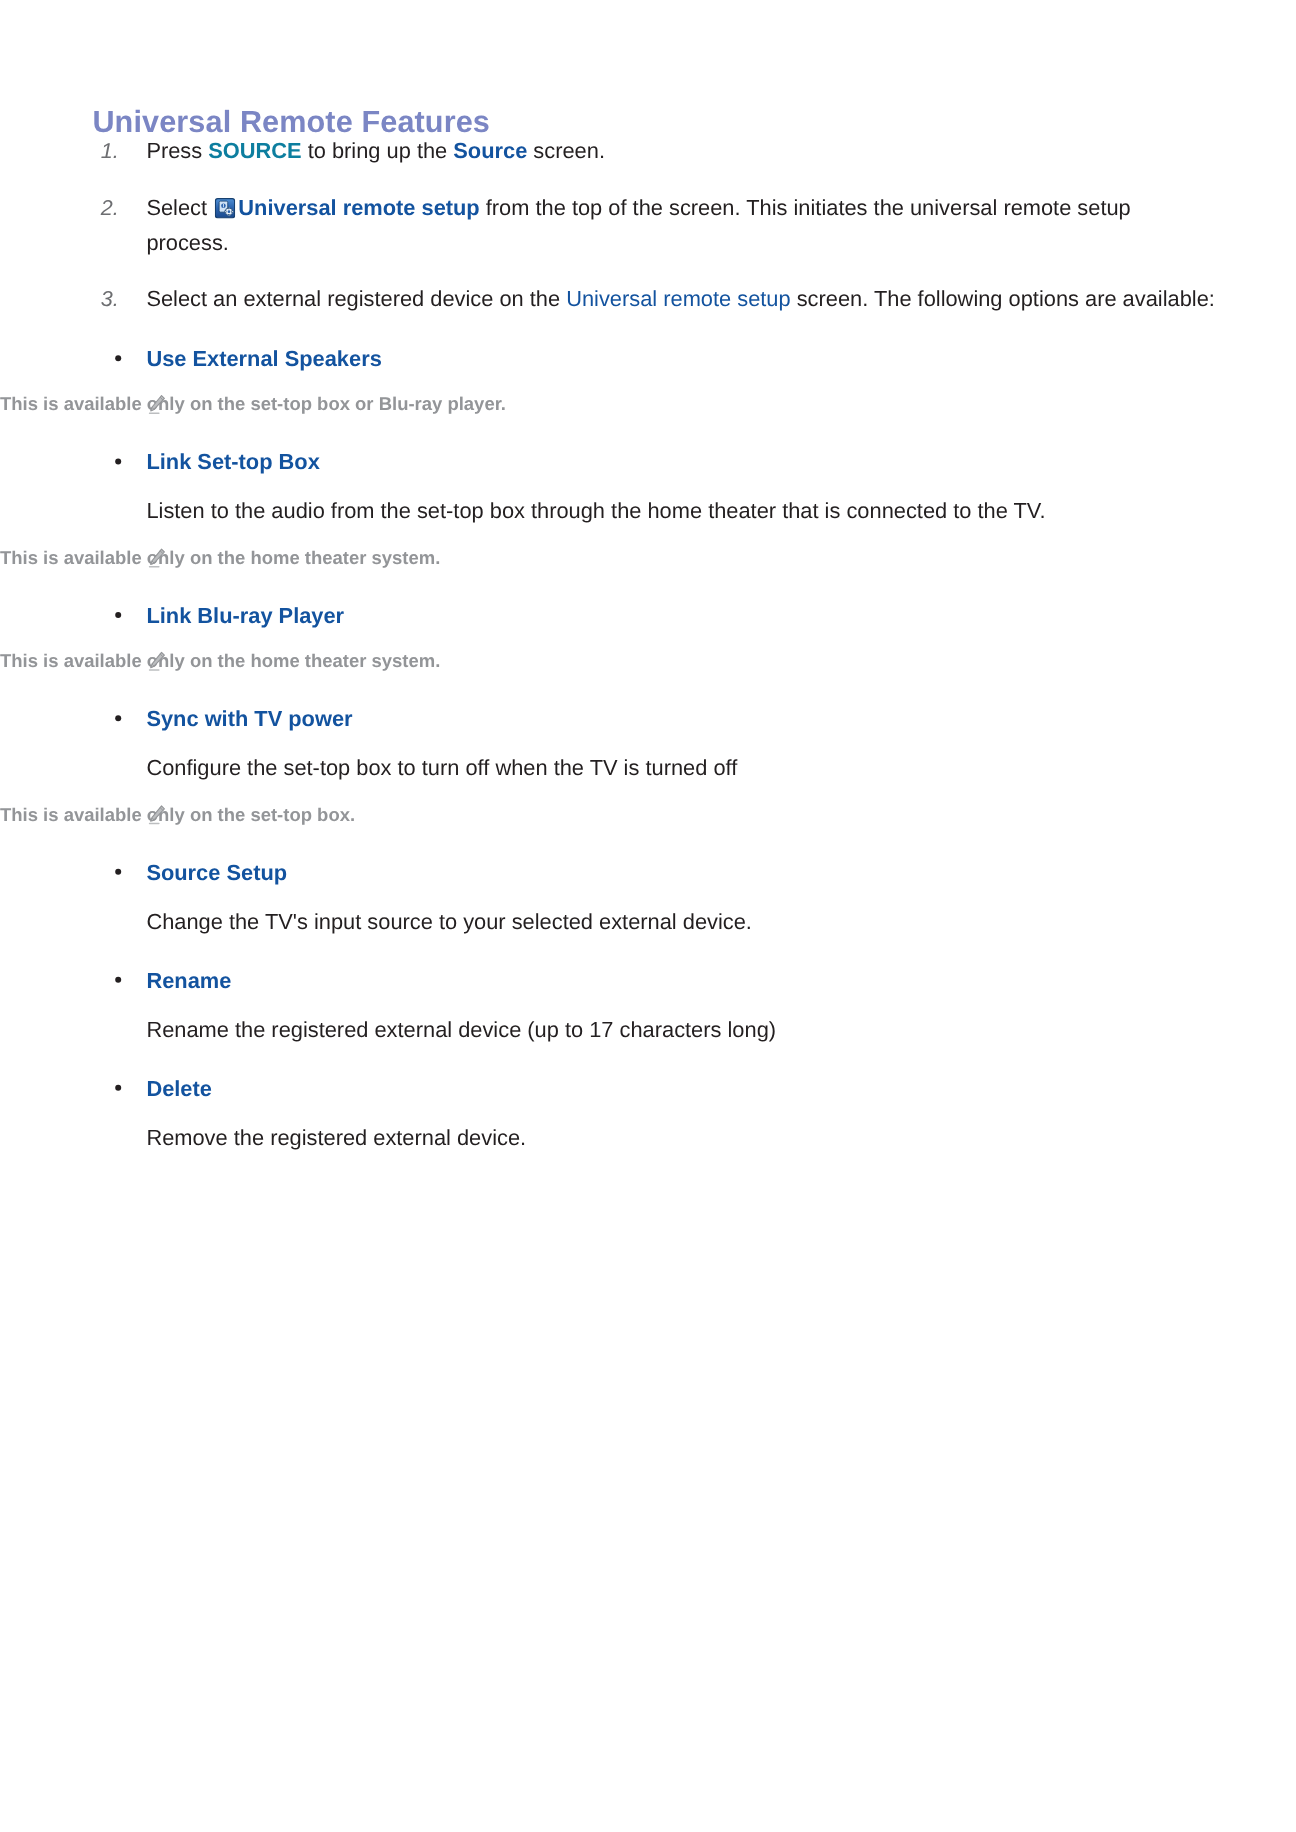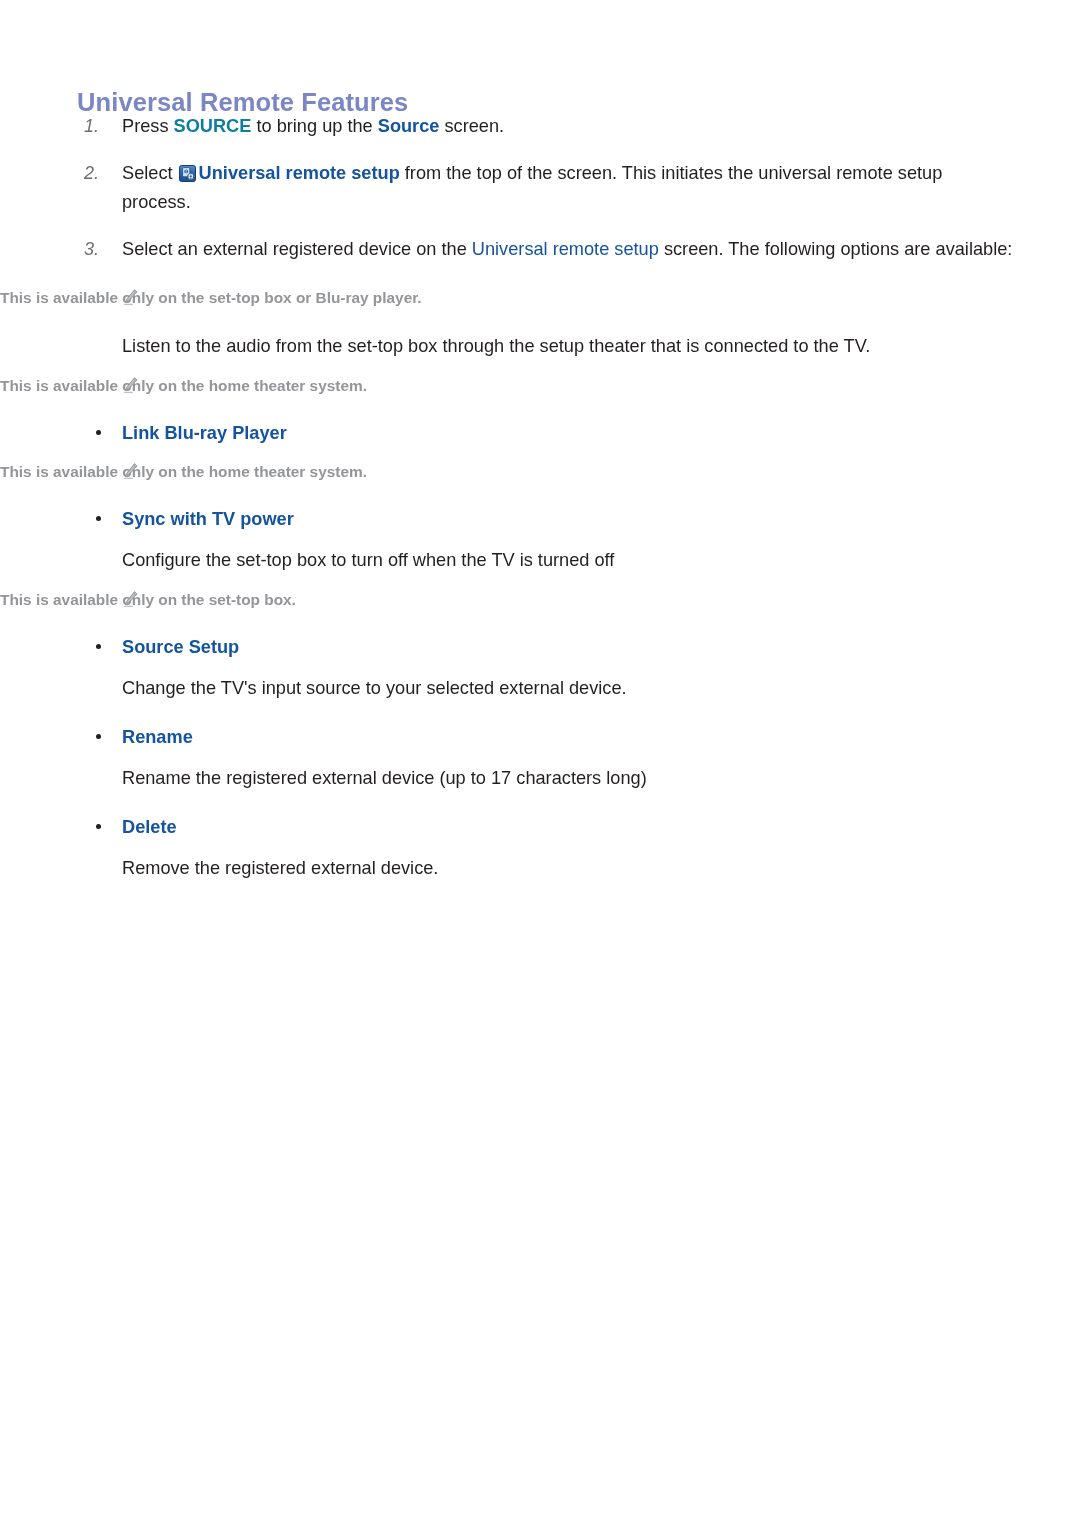--- a/index.html
+++ b/index.html
@@ -168,35 +168,43 @@
             </g>
           </svg></span><span class="kw-blue">Universal remote setup</span><span> from the top of the screen. This initiates the universal remote setup process.</span></span>
     </div>
 
     <div class="step">
       <span class="step-num">3.</span>
       <span class="step-text"><span>Select an external registered device on the </span><span class="kw-blue-reg">Universal remote setup</span><span> screen. The following options are available:</span></span>
     </div>
 
     <div class="bullet-block">
+      <div class="bullet-head">
+        <span class="bullet-dot"></span>
+        <span>Use External Speakers</span>
+      </div>
       <div class="note">
         <span class="note-icon">
             <svg viewBox="0 0 17 18" width="17" height="18" aria-hidden="true">
             <path d="M12.6 1.6 L15.0 4.0 L6.4 13.2 L3.6 14.4 L4.6 11.4 Z" fill="#bcbec0" stroke="#939598" stroke-width="0.9" stroke-linejoin="round"></path>
             <path d="M11.4 2.9 L13.7 5.3" stroke="#939598" stroke-width="0.8"></path>
             <path d="M4.6 11.4 L6.4 13.2" stroke="#939598" stroke-width="0.8"></path>
             <path d="M2.6 16.3 L10.4 16.3" stroke="#bcbec0" stroke-width="1.2" stroke-linecap="round"></path>
           </svg>
           </span>
         <span>This is available only on the set-top box or Blu-ray player.</span>
       </div>
     </div>
 
     <div class="bullet-block">
-      <div class="bullet-desc">Listen to the audio from the set-top box through the setup theater that is connected to the TV.</div>
+      <div class="bullet-head">
+        <span class="bullet-dot"></span>
+        <span>Link Set-top Box</span>
+      </div>
+      <div class="bullet-desc">Listen to the audio from the set-top box through the home theater that is connected to the TV.</div>
       <div class="note">
         <span class="note-icon">
             <svg viewBox="0 0 17 18" width="17" height="18" aria-hidden="true">
             <path d="M12.6 1.6 L15.0 4.0 L6.4 13.2 L3.6 14.4 L4.6 11.4 Z" fill="#bcbec0" stroke="#939598" stroke-width="0.9" stroke-linejoin="round"></path>
             <path d="M11.4 2.9 L13.7 5.3" stroke="#939598" stroke-width="0.8"></path>
             <path d="M4.6 11.4 L6.4 13.2" stroke="#939598" stroke-width="0.8"></path>
             <path d="M2.6 16.3 L10.4 16.3" stroke="#bcbec0" stroke-width="1.2" stroke-linecap="round"></path>
           </svg>
           </span>
         <span>This is available only on the home theater system.</span>

